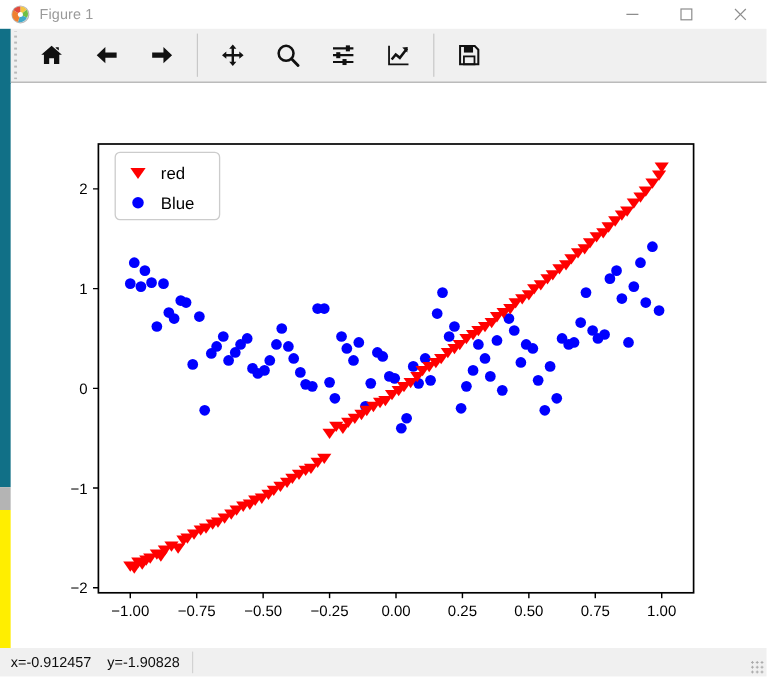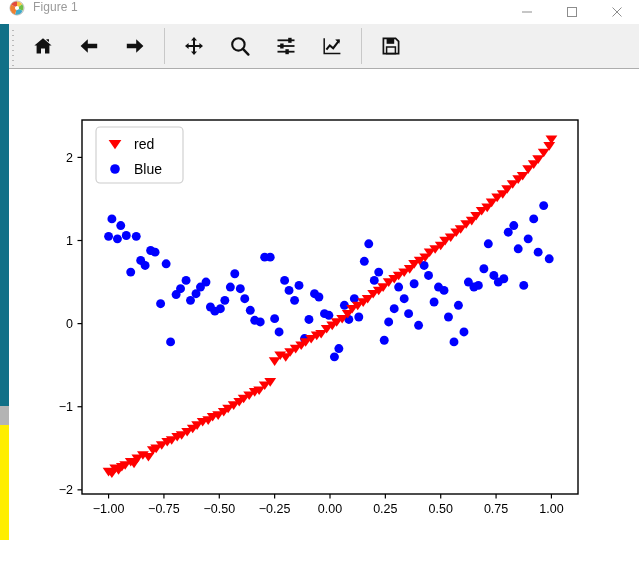--- a/index.html
+++ b/index.html
@@ -19,20 +19,21 @@
     background: #ffffff;
   }
 
   
   .titlebar {
     position: absolute;
     left: 0; top: 0;
     width: 639px; height: 24px;
     background: #ffffff;
     display: flex;
+    align-items: center;
   }
   .title-icon {
     width: 16px; height: 16px;
     margin-left: 9px;
     margin-right: 8px;
     flex: 0 0 auto;
     position: relative;
   }
   .title-text {
     font-size: 12px;
@@ -487,14 +488,19 @@
       <g id="legend-group">
           <rect x="87" y="57" width="87" height="56" rx="4" ry="4" fill="#ffffff" stroke="#cccccc" stroke-width="1.1"></rect>
           <path d="M 99.64 70.0256 L 112.36 70.0256 L 106 79.244 Z" fill="#ff0000"></path>
           <text x="125" y="79.2" fill="#000000" style="font:14px &quot;Liberation Sans&quot;, sans-serif">red</text>
           <circle cx="106" cy="99" r="4.800000000000001" fill="#0000ff"></circle>
           <text x="125" y="104.2" fill="#000000" style="font:14px &quot;Liberation Sans&quot;, sans-serif">Blue</text>
         </g>
     </svg>
   </div>
 
+  <div class="statusbar">
+    <span class="status-coords">x=-0.912457    y=-1.90828</span>
+    <span class="status-divider"></span>
+    <span class="status-grip"></span>
+  </div>
 
 </div>
 
 </body></html>

